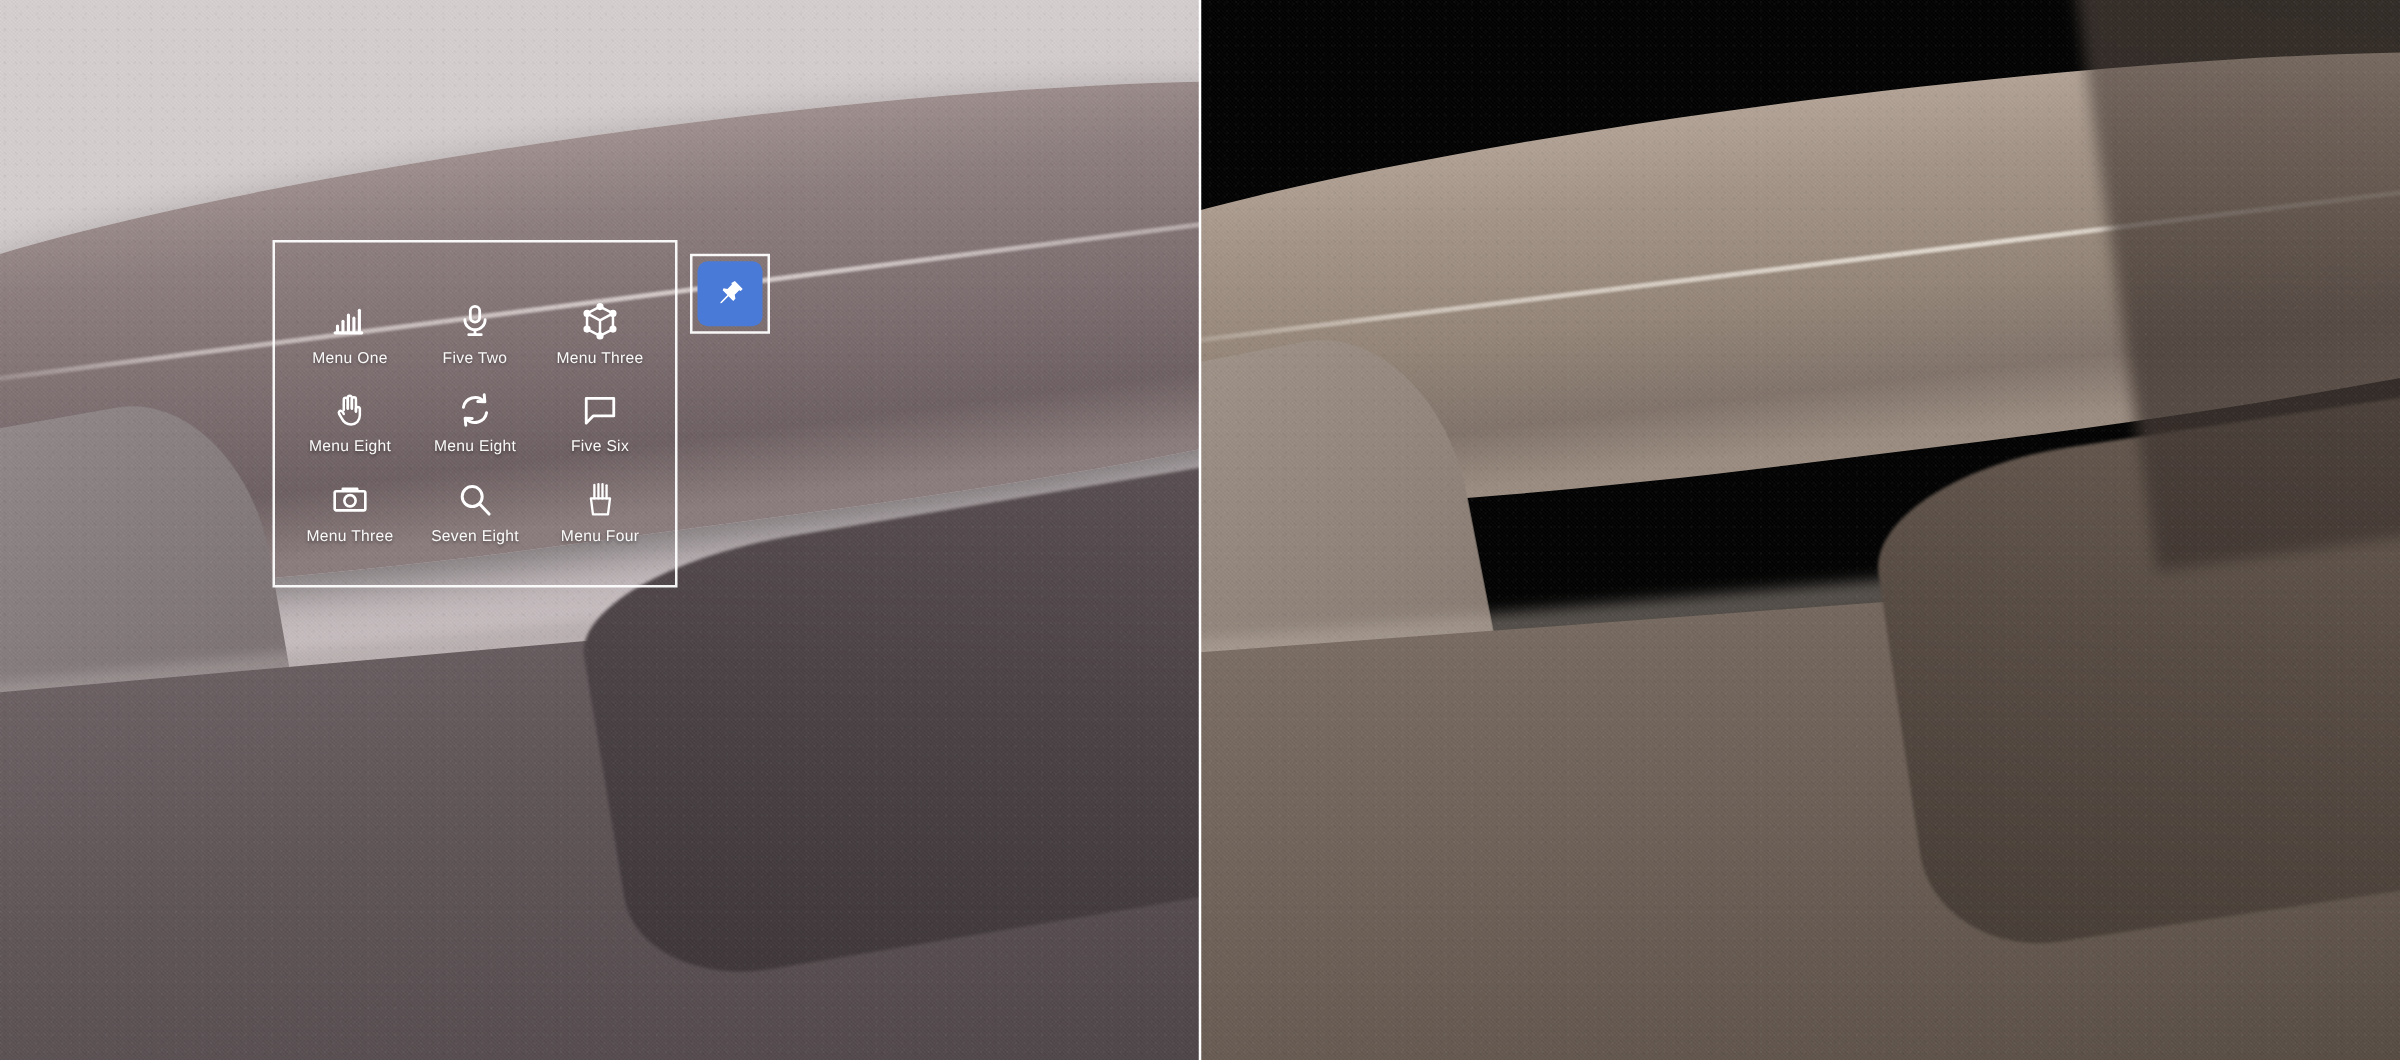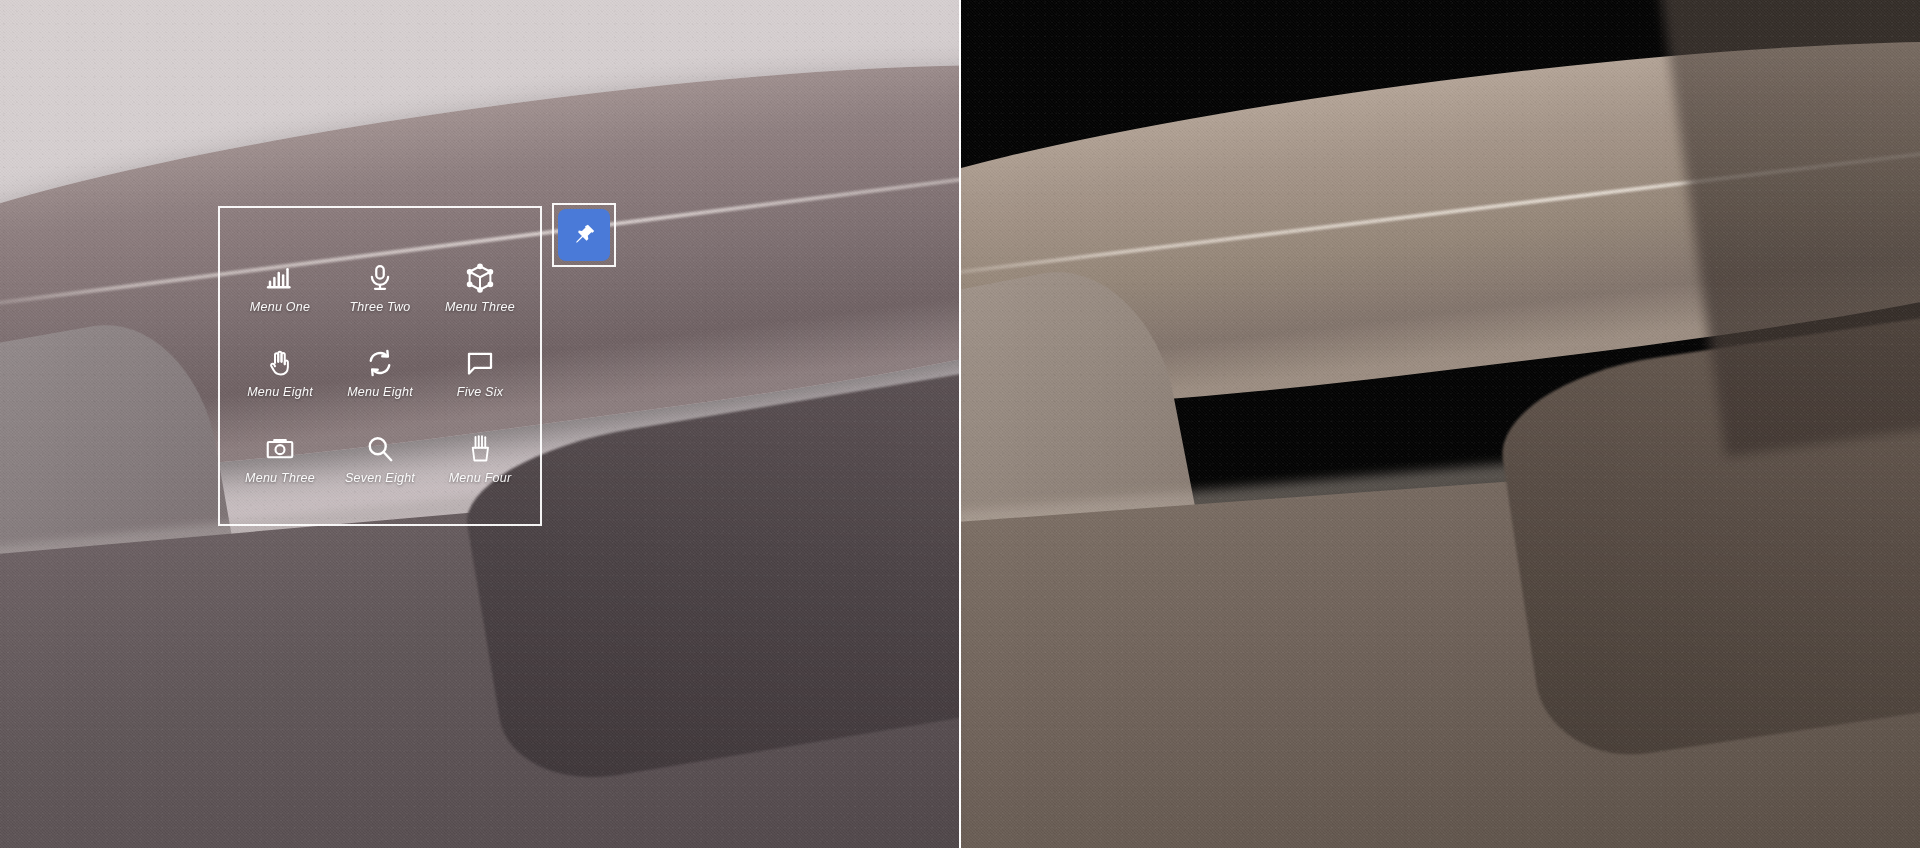--- a/index.html
+++ b/index.html
@@ -113,21 +113,21 @@
     background-image:
       radial-gradient(circle at 12% 22%, rgba(255,255,255,.18) 0 1px, transparent 1px),
       radial-gradient(circle at 44% 61%, rgba(0,0,0,.16) 0 1px, transparent 1px),
       radial-gradient(circle at 77% 31%, rgba(255,255,255,.14) 0 1px, transparent 1px),
       radial-gradient(circle at 28% 85%, rgba(0,0,0,.14) 0 1px, transparent 1px);
     background-size:7px 7px, 9px 9px, 11px 11px, 13px 13px;
   }
 
   
   .panel-wrap { position:absolute; }
-  .panel-wrap.left-panel  { left:218px; top:206px; width:324px; height:320px;font-style:italic; }
+  .panel-wrap.left-panel  { left:218px; top:192px; width:324px; height:278px; }
 
   .menu-panel {
     position:relative; width:100%; height:100%;
     display:grid; grid-template-columns:repeat(3,1fr); grid-template-rows:repeat(3,1fr);
     align-items:center; justify-items:center;
     padding:38px 10px 22px;
   }
   .menu-panel.transparent { background:transparent; border:2px solid rgba(255,255,255,.94); }
 
   .menu-item {
@@ -194,21 +194,21 @@
 
         <div class="menu-item">
           <span class="ic">
             <svg viewBox="0 0 24 24" fill="none" stroke="#fff" stroke-width="1.8" stroke-linecap="round">
               <rect x="9" y="2.5" width="6" height="10" rx="3"></rect>
               <path d="M5.5 11a6.5 6.5 0 0 0 13 0"></path>
               <line x1="12" y1="17.5" x2="12" y2="20"></line>
               <line x1="8" y1="20.6" x2="16" y2="20.6"></line>
             </svg>
           </span>
-          <span class="lbl">Three Two</span>
+          <span class="lbl">Five Two</span>
         </div>
 
         <div class="menu-item">
           <span class="ic">
             <svg viewBox="0 0 24 24" fill="none" stroke="#fff" stroke-width="1.6" stroke-linejoin="round">
               <path d="M12 2.6 20.3 7v10L12 21.4 3.7 17V7z"></path>
               <path d="M3.7 7 12 11.4 20.3 7M12 11.4V21.4"></path>
               <circle cx="12" cy="2.6" r="1.5" fill="#fff"></circle>
                 <circle cx="20.3" cy="7" r="1.5" fill="#fff"></circle>
               <circle cx="20.3" cy="17" r="1.5" fill="#fff"></circle>

